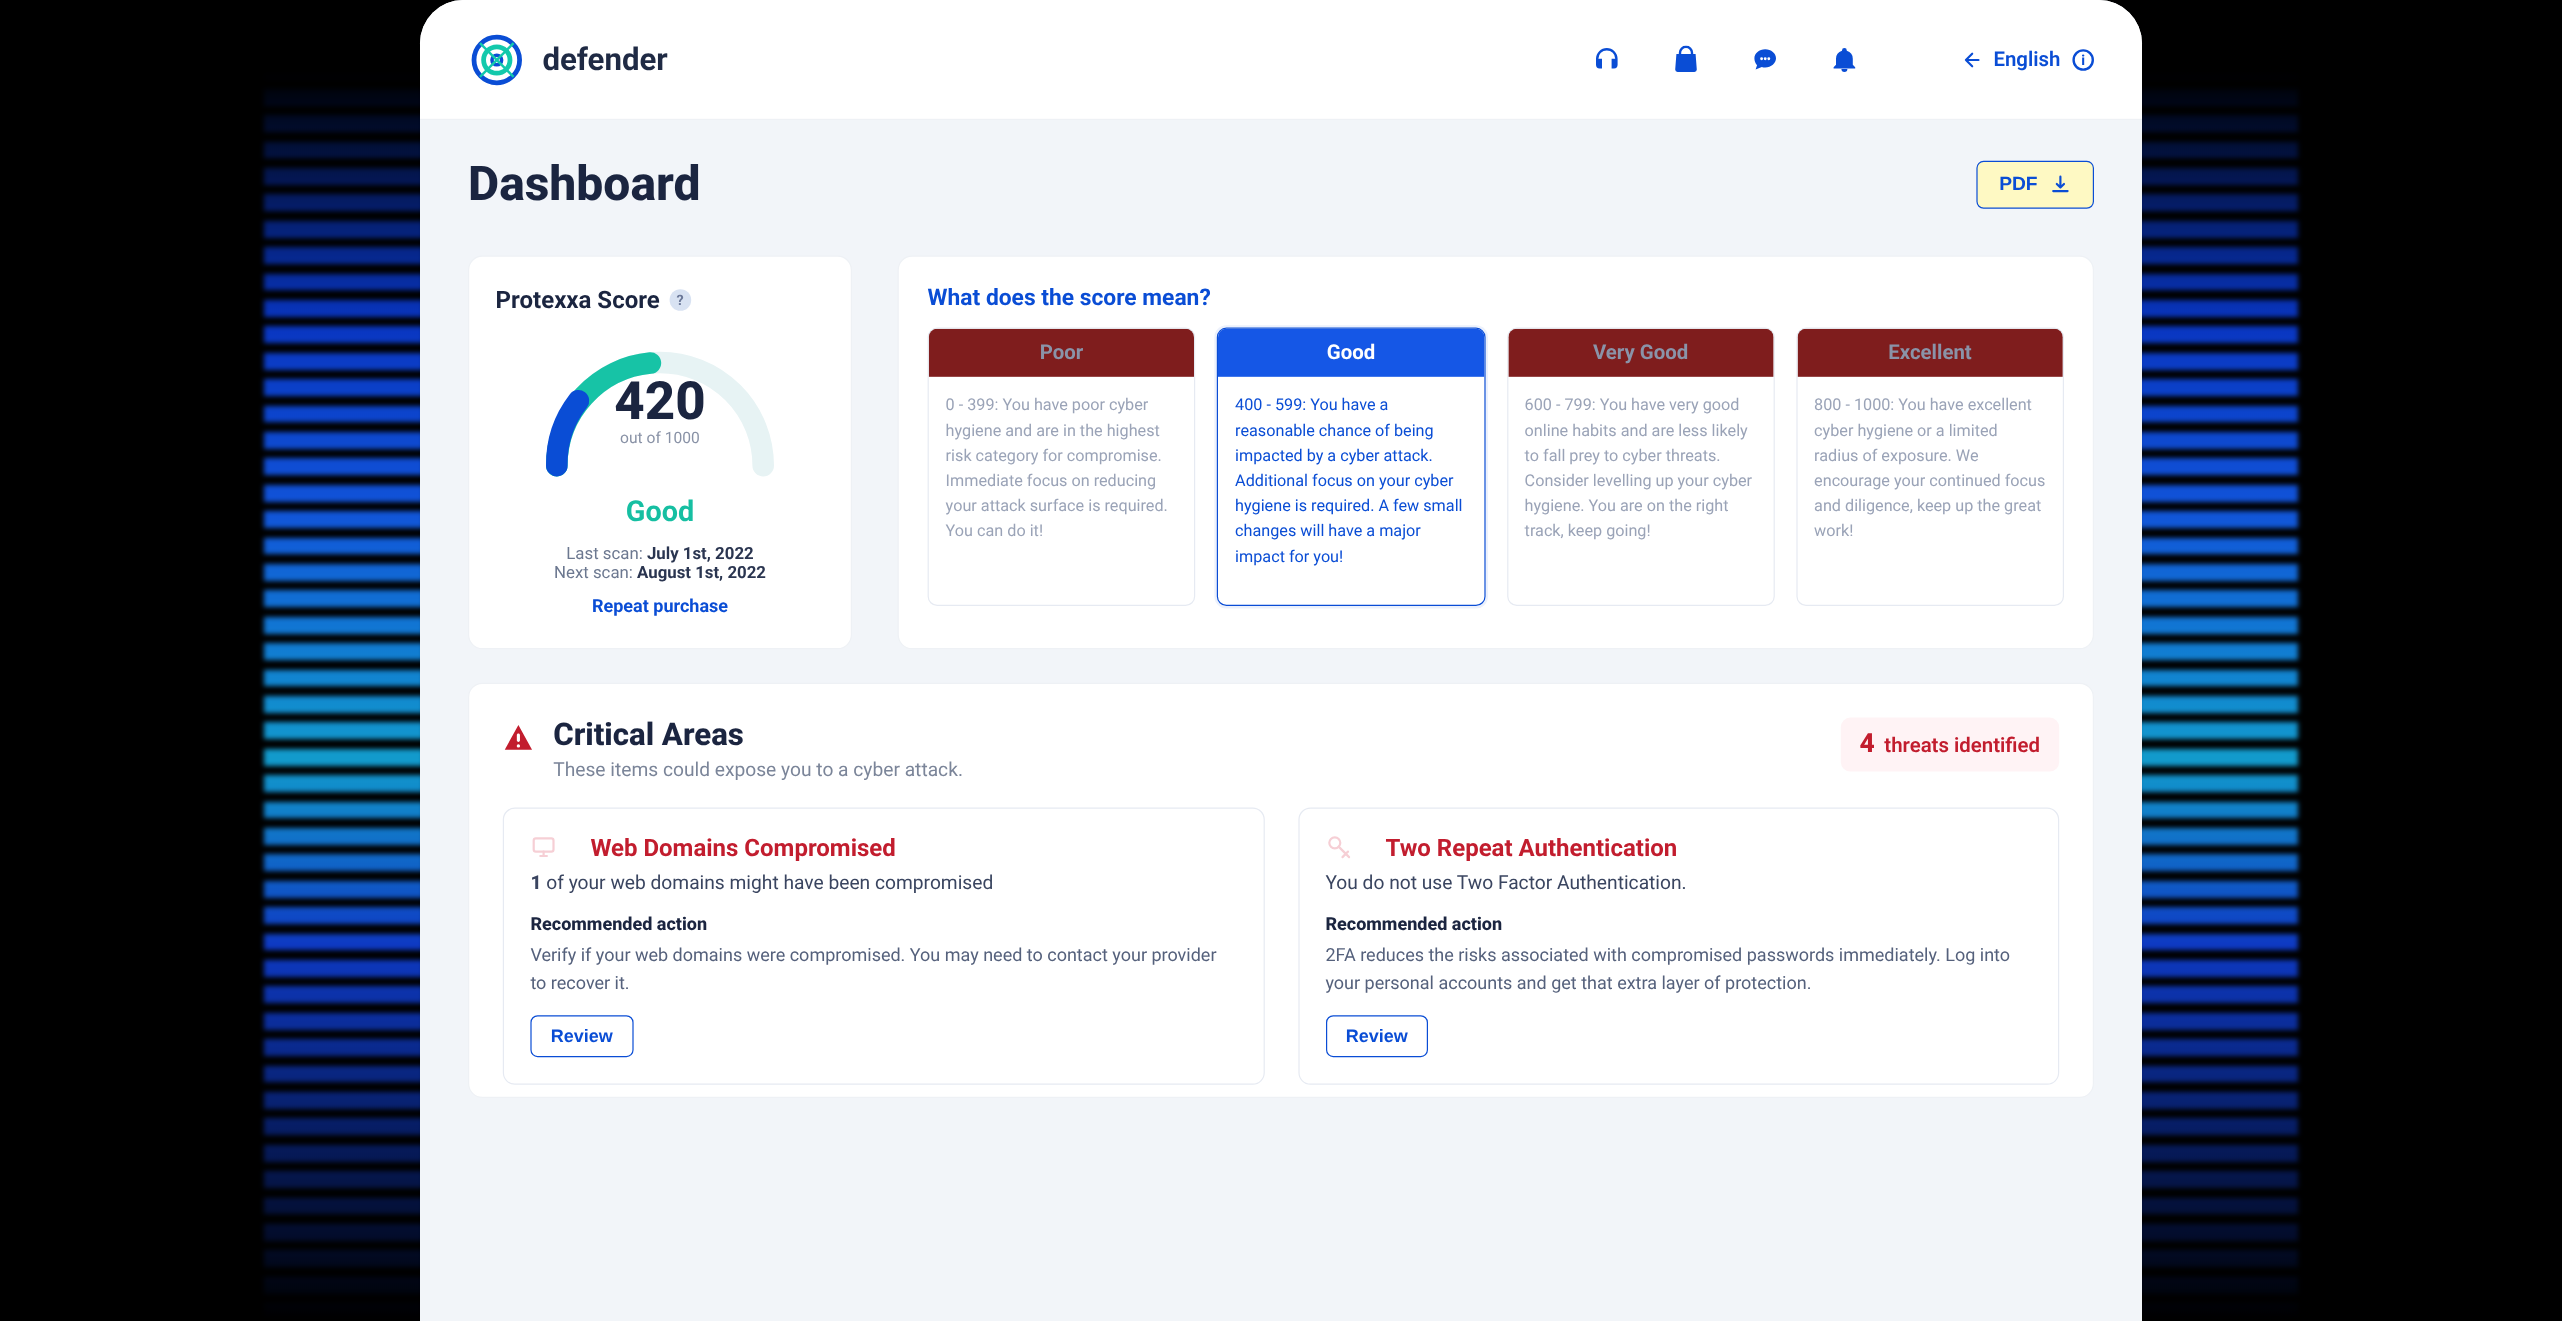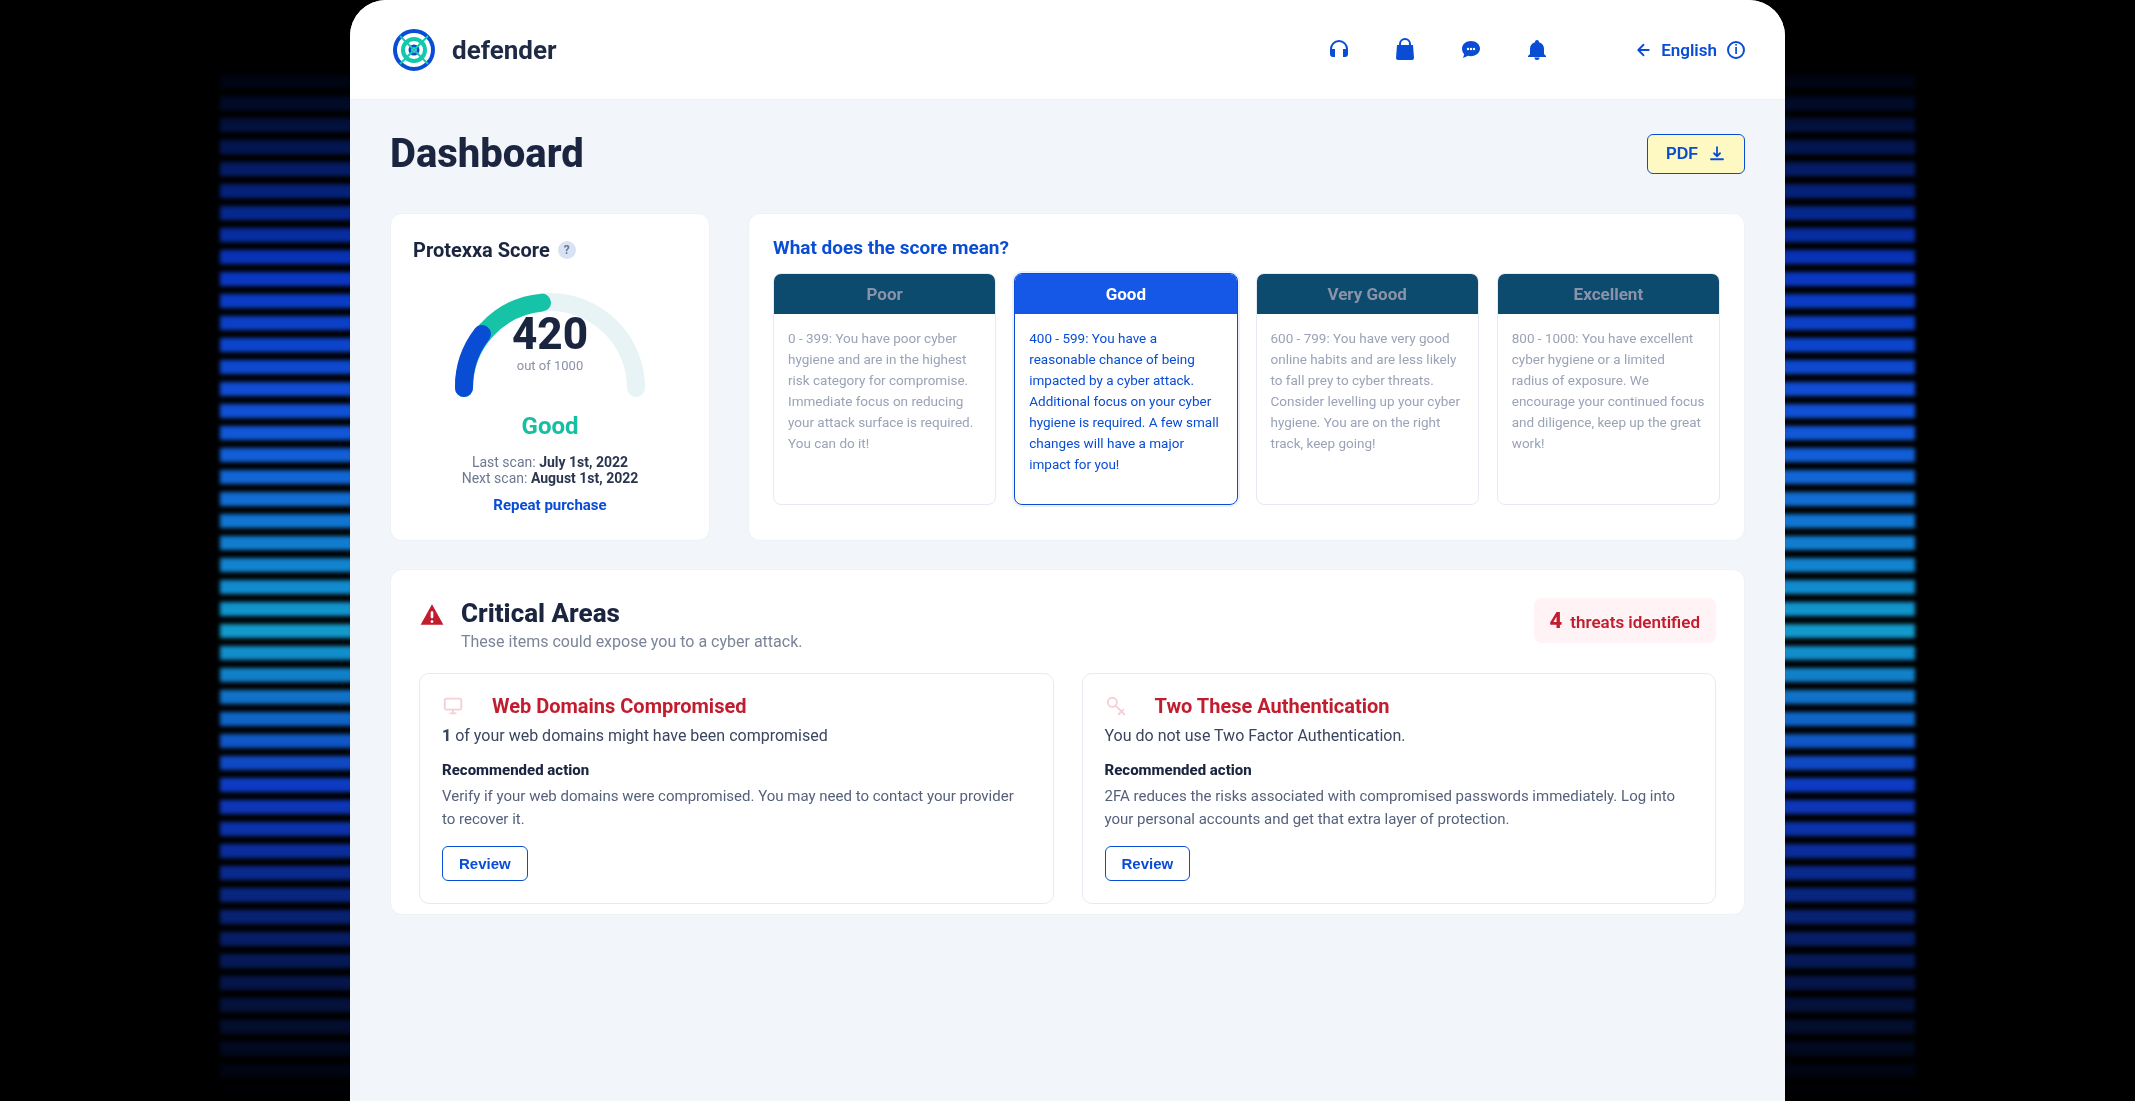--- a/index.html
+++ b/index.html
@@ -134,21 +134,21 @@
   .tier {
     flex: 1;
     border: 1px solid #e6eaf2;
     border-radius: 8px;
     overflow: hidden;
     display: flex;
     flex-direction: column;
     min-height: 232px;
   }
   .tier-head {
-    background: #0c4a6e;
+    background: #7f1d1d;
     color: #8a93a8;
     font-weight: 700;
     text-align: center;
     padding: 10px 8px;
     font-size: 17px;
   }
   .tier-body {
     padding: 14px 14px;
     font-size: 13.5px;
     color: #9aa3b7;
@@ -355,21 +355,21 @@
             <div class="rec-body">Verify if your web domains were compromised. You may need to contact your provider to recover it.</div>
             <button class="review-btn">Review</button>
           </div>
 
           <div class="threat-card">
             <div class="threat-title-row">
               <svg class="threat-icon" viewBox="0 0 24 24">
                   <circle cx="8" cy="8" r="5" fill="none" stroke="currentColor" stroke-width="2"></circle>
                   <path d="M11.5 11.5 21 21m-3-3 2-2m-5 5 2-2" stroke="currentColor" stroke-width="2" stroke-linecap="round"></path>
                 </svg>
-              <div class="threat-title">Two These Authentication</div>
+              <div class="threat-title">Two Repeat Authentication</div>
             </div>
             <div class="threat-sub">
               <b></b><span>You do not use Two Factor Authentication.</span>
             </div>
             <div class="rec-label">Recommended action</div>
             <div class="rec-body">2FA reduces the risks associated with compromised passwords immediately. Log into your personal accounts and get that extra layer of protection.</div>
             <button class="review-btn">Review</button>
           </div>
         </div>
       </div>

